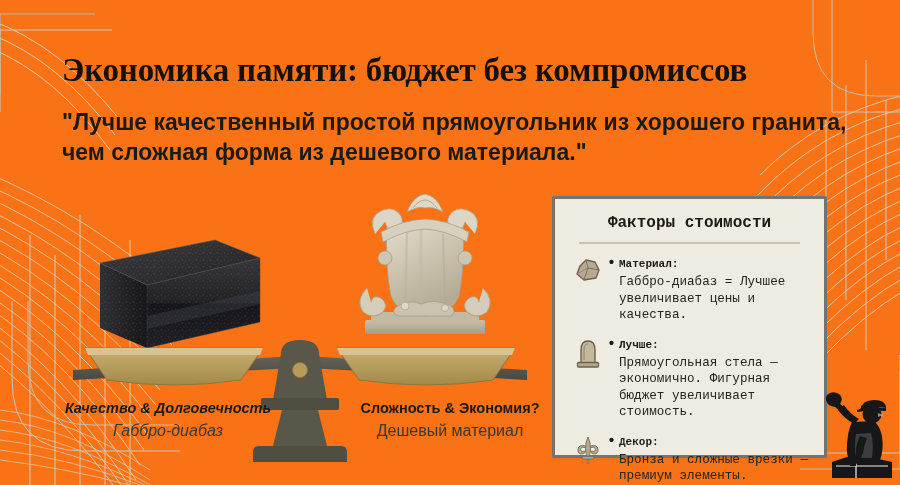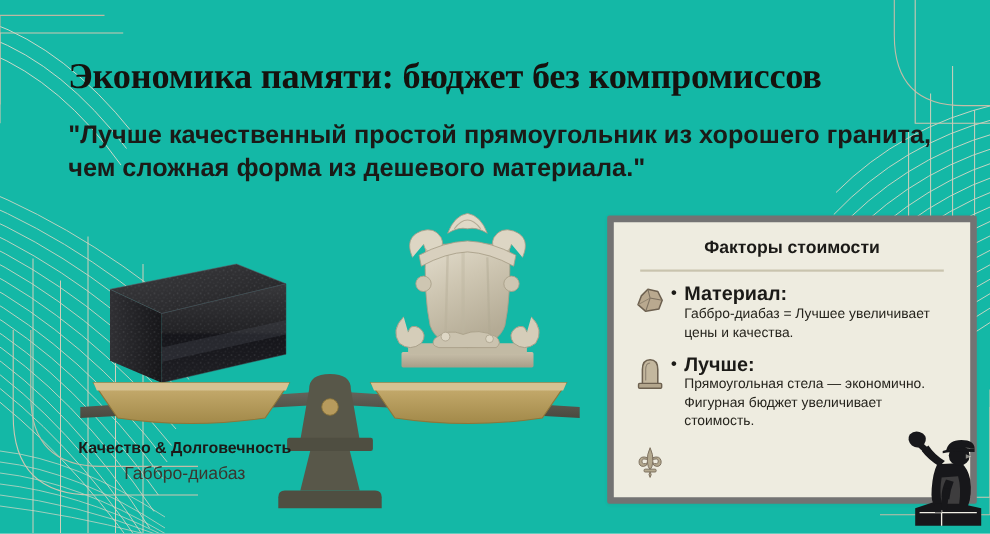--- a/index.html
+++ b/index.html
@@ -13,21 +13,21 @@
   body {
     font-family: "Liberation Sans", sans-serif;
     background: #f2f0e6;
     position: relative;
   }
 
   #slide {
     position: relative;
     width: 900px;
     height: 485px;
-    background: #14b8a6;
+    background: #f97316;
     overflow: hidden;
   }
 
   
   .bg-layer {
     position: absolute;
     inset: 0;
     pointer-events: none;
   }
 
@@ -86,21 +86,21 @@
     height: 58px;
     z-index: 6;
   }
 
   .label-col {
     position: absolute;
     top: 0;
     text-align: center;
     width: 230px;
   }
-  .label-col.left  { left: 13px; }
+  .label-col.left  { left: 13px; font-style: italic; }
   .label-col.right { left: 295px; }
 
   .label-main {
     font-size: 14.5px;
     font-weight: bold;
     color: #1b1a17;
     line-height: 20px;
     white-space: nowrap;
   }
   .label-sub {
@@ -109,28 +109,29 @@
     line-height: 22px;
     margin-top: 2px;
     white-space: nowrap;
   }
 
   
   .panel {
     position: absolute;
     left: 552px;
     top: 196px;
-    width: 336px;
+    width: 275px;
     height: 262px;
     background: #eeece0;
-    border: 6px solid #737373;
+    border: 3px solid #737373;
     border-radius: 2px;
     box-shadow: 0 1px 3px rgba(60,55,40,0.07);
     z-index: 6;
     padding: 14px 16px 0 16px;
+    font-family: Liberation Mono, monospace;
   }
 
   .panel-title {
     font-size: 16px;
     font-weight: bold;
     color: #1b1a17;
     text-align: center;
     line-height: 20px;
   }
 
@@ -155,21 +156,21 @@
     justify-content: center;
     padding-top: 1px;
   }
 
   .factor-body {
     flex: 1;
     padding-left: 2px;
   }
 
   .factor-head {
-    font-size: 18px;
+    font-size: 11px;
     font-weight: bold;
     color: #1b1a17;
     line-height: 17px;
     position: relative;
     padding-left: 12px;
   }
   .factor-head::before {
     content: "\2022";
     position: absolute;
     left: 0;
@@ -438,20 +439,24 @@
       <path d="M 34 0 L 68 0 L 78 40 L 24 40 Z" fill="#585749"></path>
       <path d="M 10 40 L 92 40 Q 98 40 98 46 L 98 56 L 4 56 L 4 46 Q 4 40 10 40 Z" fill="#4f4e41"></path>
     </svg>
   </div>
 
   <div class="scale-labels">
     <div class="label-col left">
       <div class="label-main">Качество &amp; Долговечность</div>
       <div class="label-sub">Габбро-диабаз</div>
     </div>
+    <div class="label-col right">
+      <div class="label-main">Сложность &amp; Экономия?</div>
+      <div class="label-sub">Дешевый материал</div>
+    </div>
   </div>
 
   <div class="panel">
     <div class="panel-title">Факторы стоимости</div>
     <div class="panel-divider"></div>
 
     <div class="factor">
       <div class="factor-icon">
         <svg width="28" height="26" viewBox="0 0 28 26" xmlns="http://www.w3.org/2000/svg" aria-hidden="true">
           <path d="M 6 9 L 12 3 L 21 5 L 25 13 L 22 21 L 10 23 L 3 17 Z" fill="#b9a98f" stroke="#6d6150" stroke-width="1.4" stroke-linejoin="round"></path>
@@ -485,20 +490,24 @@
         <svg width="26" height="30" viewBox="0 0 26 30" xmlns="http://www.w3.org/2000/svg" aria-hidden="true">
           <g fill="#b3a88e" stroke="#7d7160" stroke-width="0.9" stroke-linejoin="round">
             <path d="M 13 2 Q 16 8 15.5 15 Q 15 20 13 22 Q 11 20 10.5 15 Q 10 8 13 2 Z"></path>
             <path d="M 10.5 11 Q 4 9 3 14 Q 2.5 19 7 19 Q 10 19 10.8 15.5 Q 9 17 7 16.5 Q 5 16 5.6 13.5 Q 6.4 11.4 10.5 12.6 Z"></path>
             <path d="M 15.5 11 Q 22 9 23 14 Q 23.5 19 19 19 Q 16 19 15.2 15.5 Q 17 17 19 16.5 Q 21 16 20.4 13.5 Q 19.6 11.4 15.5 12.6 Z"></path>
             <rect x="7.5" y="21.5" width="11" height="2.6" rx="1"></rect>
             <path d="M 13 24 Q 15 26.5 13 29 Q 11 26.5 13 24 Z"></path>
           </g>
         </svg>
       </div>
+      <div class="factor-body">
+        <div class="factor-head">Декор:</div>
+        <div class="factor-text">Бронза и сложные врезки — премиум элементы.</div>
+      </div>
     </div>
   </div>
 
   <div class="mason">
     <svg width="82" height="95" viewBox="0 0 82 95" xmlns="http://www.w3.org/2000/svg" aria-hidden="true">
       <g fill="#17171a">
 
         <path d="M 16 74 L 40 66 L 76 74 L 76 90 L 16 90 Z"></path>
         <path d="M 40 66 L 40 90" stroke="#f2f0e6" stroke-width="1.2" fill="none"></path>
         <path d="M 20 78 L 72 78" stroke="#f2f0e6" stroke-width="1" fill="none"></path>

